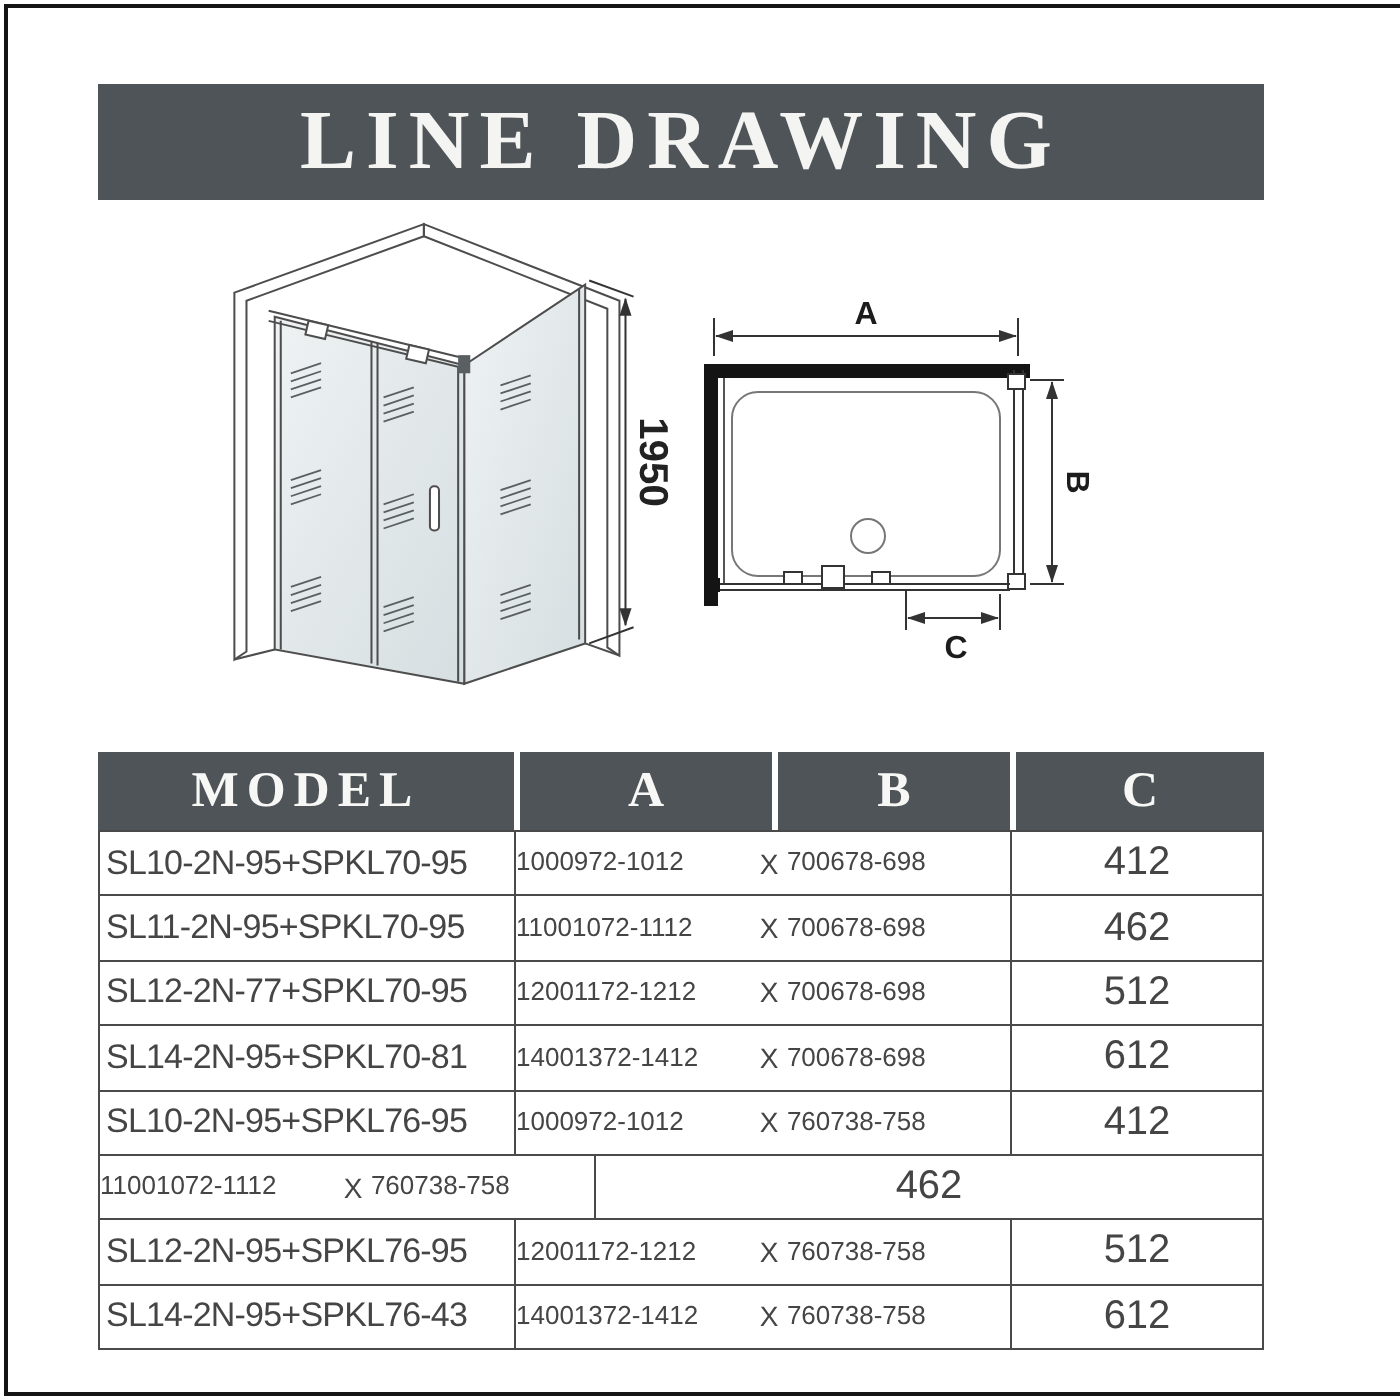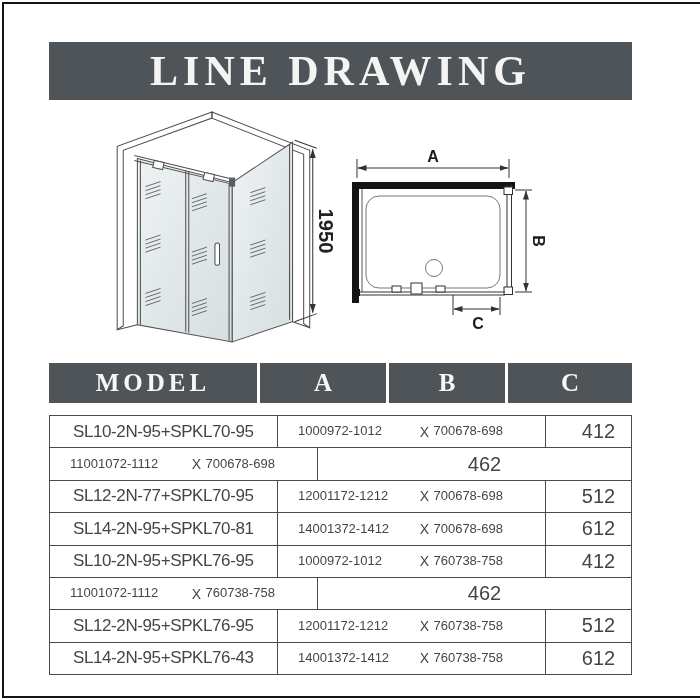--- a/index.html
+++ b/index.html
@@ -18,39 +18,39 @@
     font-family:"Liberation Serif", serif; font-weight:bold; font-size:42px;
     color:#f4f4f2; letter-spacing:5px; white-space:nowrap;
   }
 
   
   .svg3d   { position:absolute; left:103px; top:106px; }
   .svgplan { position:absolute; left:338px; top:128px; }
   svg text { font-family:"Liberation Sans", sans-serif; }
 
   
-  .thead { position:absolute; left:49px; top:363px; width:583px; height:40px; display:flex; }
+  .thead { position:absolute; left:49px; top:376px; width:583px; height:40px; display:flex; }
   .th {
     background:#4e5458; color:#f7f7f5; font-family:"Liberation Serif", serif;
     font-weight:bold; font-size:25px; display:flex; align-items:center; justify-content:center;
   }
   .th-model { width:208px; letter-spacing:4px; margin-right:3px; }
   .th-a { width:126px; margin-right:3px; }
   .th-b { width:116px; margin-right:3px; }
   .th-c { flex:1; }
 
   
   .tbody {
     position:absolute; left:49px; top:415px; width:583px; height:260px;
     display:flex; flex-direction:column; border:1px solid #4a4a4a; box-sizing:border-box;
     color:#454545;
   }
   .trow { flex:1; display:flex; border-top:1px solid #4a4a4a; min-height:0; }
   .trow:first-child { border-top:none; }
-  .cell { box-sizing:border-box; display:flex; align-items:center;margin-left:20px; }
+  .cell { box-sizing:border-box; display:flex; align-items:center; }
   .cell-model {
     width:208px; border-right:1px solid #4a4a4a; padding-left:3px;
     font-size:17px; letter-spacing:-0.4px; white-space:nowrap; overflow:hidden;
   }
   .cell-ab { width:248px; border-right:1px solid #4a4a4a; }
   .stack { display:flex; align-items:center; font-size:13px; line-height:14.5px; }
   .stack-a { width:118px; }
   .xsep { width:18px; text-align:center; font-size:14px; }
   .stack-b { width:112px; }
   .cell-c { flex:1; justify-content:center; font-size:20px; }
@@ -182,20 +182,21 @@
         <span class="xsep">X</span>
         <div class="stack stack-b">
             <span>700</span>
             <span>678-698</span>
           </div>
       </div>
       <div class="cell cell-c">412</div>
     </div>
 
     <div class="trow">
+      <div class="cell cell-model">SL11-2N-95+SPKL70-95</div>
       <div class="cell cell-ab">
         <div class="stack stack-a">
             <span>1100</span>
             <span>1072-1112</span>
           </div>
         <span class="xsep">X</span>
         <div class="stack stack-b">
             <span>700</span>
             <span>678-698</span>
           </div>

